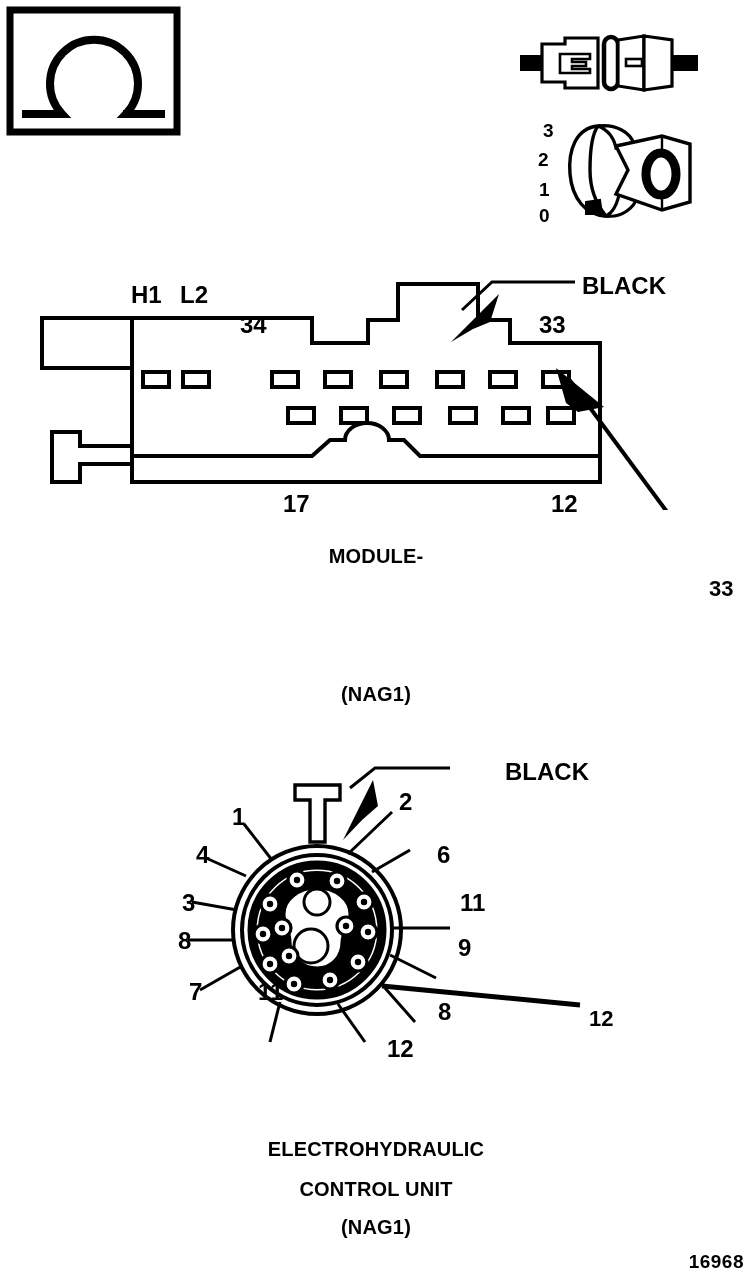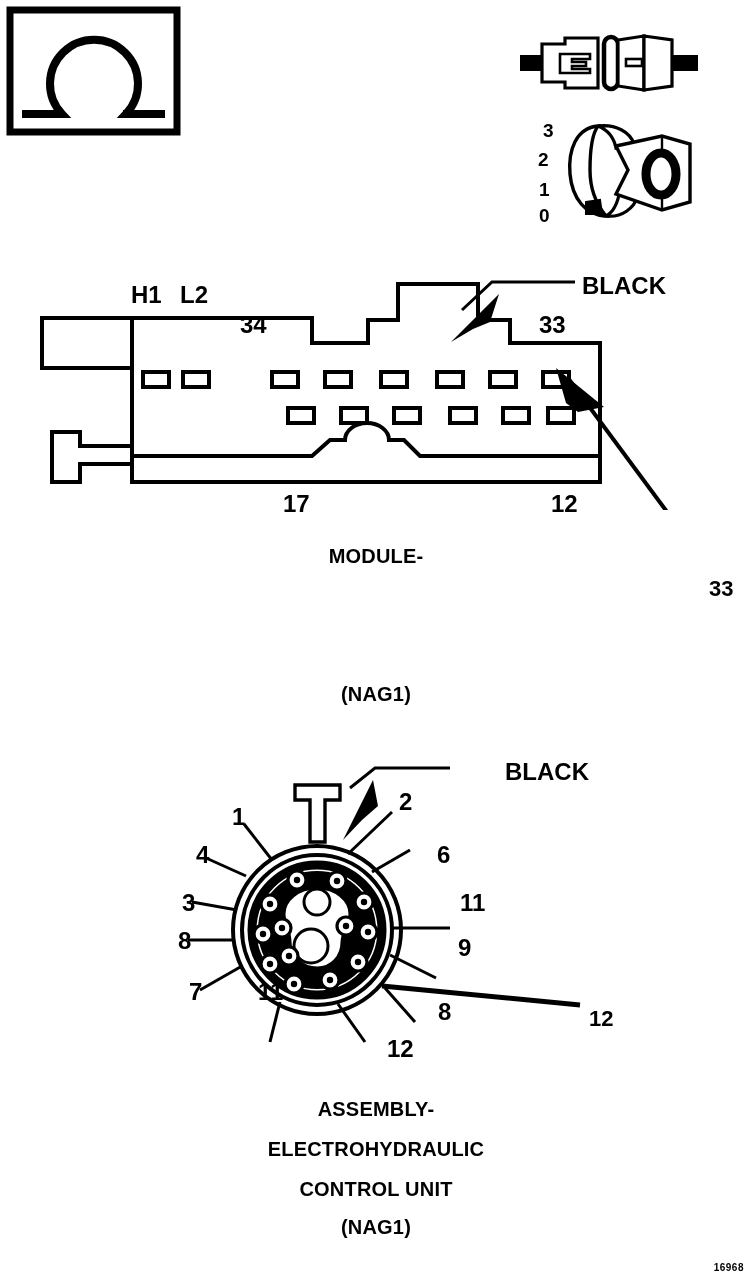--- a/index.html
+++ b/index.html
@@ -8,21 +8,21 @@
     font-family:"Liberation Sans", sans-serif;
     color:#000;
   }
   .stage{position:absolute;left:0;top:0;width:752px;height:1285px;}
   svg{display:block;}
   .lbl{position:absolute;font-weight:bold;color:#000;white-space:nowrap;line-height:1;}
   .lbl-20{font-size:24px;}
   .lbl-19{font-size:19px;}
   .lbl-22{font-size:22px;}
   .cap{position:absolute;width:100%;text-align:center;font-weight:bold;font-size:20px;letter-spacing:0.2px;}
-  .figid{position:absolute;right:8px;bottom:12px;font-weight:bold;font-size:10px;letter-spacing:0.5px;}
+  .figid{position:absolute;right:8px;bottom:12px;font-weight:bold;font-size:19px;letter-spacing:0.5px;}
 </style>
 </head>
 <body>
 
 <div class="stage">
 
   <div style="position:absolute;left:6px;top:6px;">
     <svg width="175" height="130" viewBox="0 0 175 130">
       <rect x="4" y="4" width="167" height="122" fill="#fff" stroke="#000" stroke-width="7"></rect>
       <path d="M 46 108 L 56 108 A 44 44 0 1 1 120 108 L 130 108" fill="none" stroke="#000" stroke-width="8"></path>
@@ -212,20 +212,19 @@
   <div class="lbl lbl-20" style="left:182px;top:891px;">3</div>
   <div class="lbl lbl-20" style="left:460px;top:891px;">11</div>
   <div class="lbl lbl-20" style="left:178px;top:929px;">8</div>
   <div class="lbl lbl-20" style="left:458px;top:936px;">9</div>
   <div class="lbl lbl-20" style="left:189px;top:980px;">7</div>
   <div class="lbl lbl-20" style="left:438px;top:1000px;">8</div>
   <div class="lbl lbl-20" style="left:258px;top:980px;text-align:center;">11</div>
   <div class="lbl lbl-20" style="left:387px;top:1037px;">12</div>
   <div class="lbl lbl-22" style="left:589px;top:1008px;">12</div>
 
-  <div class="cap" style="top:1098px;">ASSEMBLY-</div>
   <div class="cap" style="top:1138px;">ELECTROHYDRAULIC</div>
   <div class="cap" style="top:1178px;">CONTROL UNIT</div>
   <div class="cap" style="top:1216px;">(NAG1)</div>
 
   <div class="figid">16968</div>
 
 </div>
 
 </body></html>

